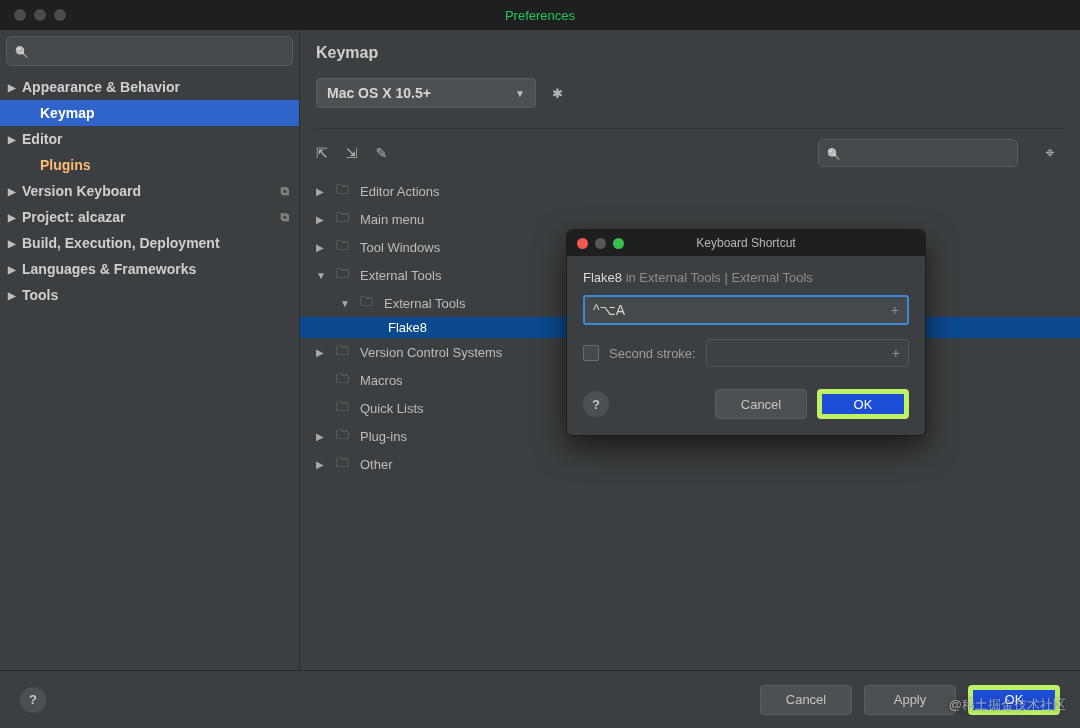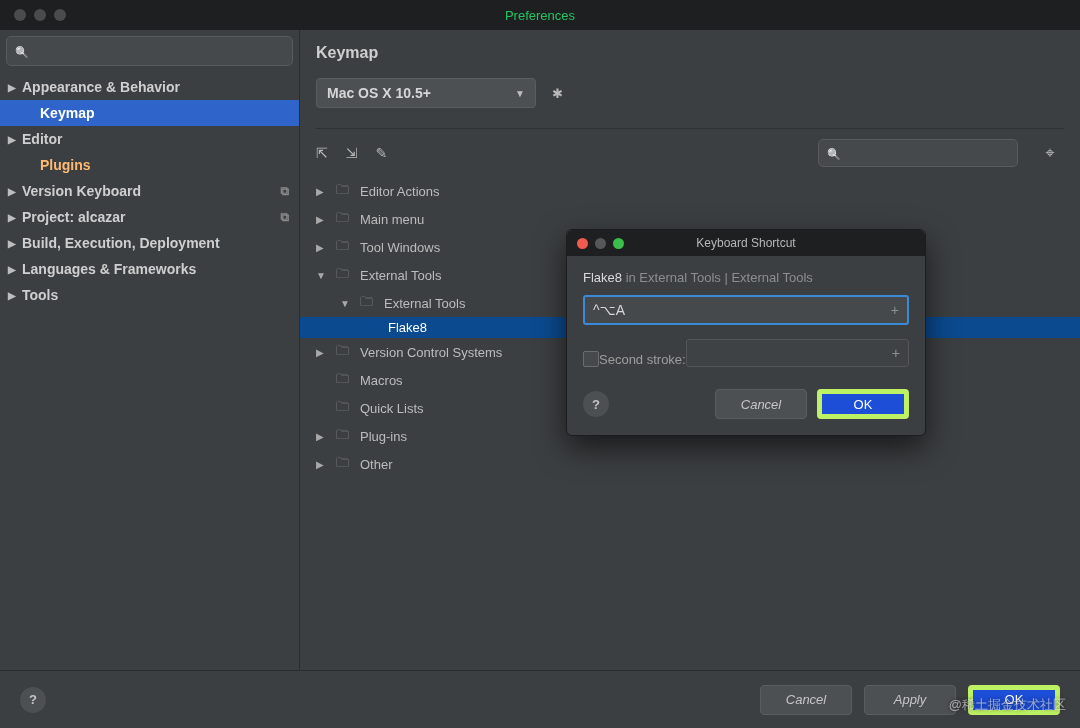--- a/index.html
+++ b/index.html
@@ -203,21 +203,21 @@
   }
   .spacer { flex: 1; }
   .btn {
     min-width: 92px;
     height: 30px;
     border-radius: 4px;
     display: flex; align-items: center; justify-content: center;
     font-size: 13px;
     padding: 0 14px;
   }
-  .btn-default { background: #4c5052; color: #c5c5c5; border: 1px solid #5a5d5f; font-style: italic; }
+  .btn-default { background: #4c5052; color: #c5c5c5; border: 1px solid #5a5d5f; }
   .btn-primary { background: #1d4ed8; color: #ffffff; border: 5px solid #bef264; }
 
   
   .dialog {
     position: absolute;
     left: 566px; top: 196px;
     width: 360px;
     background: #3c3f41;
     border: 1px solid #1d1d1d;
     border-radius: 6px;
@@ -255,21 +255,21 @@
     border-radius: 3px;
     display: flex; align-items: center;
     padding: 0 8px;
     color: #d6d6d6;
     font-size: 14px;
     justify-content: space-between;
     margin-bottom: 14px;
   }
   .plus { color: #909090; font-size: 14px; }
 
-  .second-row { display: flex; align-items: flex-end; }
+  .second-row { display: flex; align-items: center; gap: 10px; }
   .checkbox {
     width: 16px; height: 16px;
     border: 1px solid #6a6d6f;
     border-radius: 2px;
     background: #45494b;
   }
   .second-label { color: #9d9d9d; font-size: 13px; }
   .second-field {
     flex: 1;
     height: 28px;

